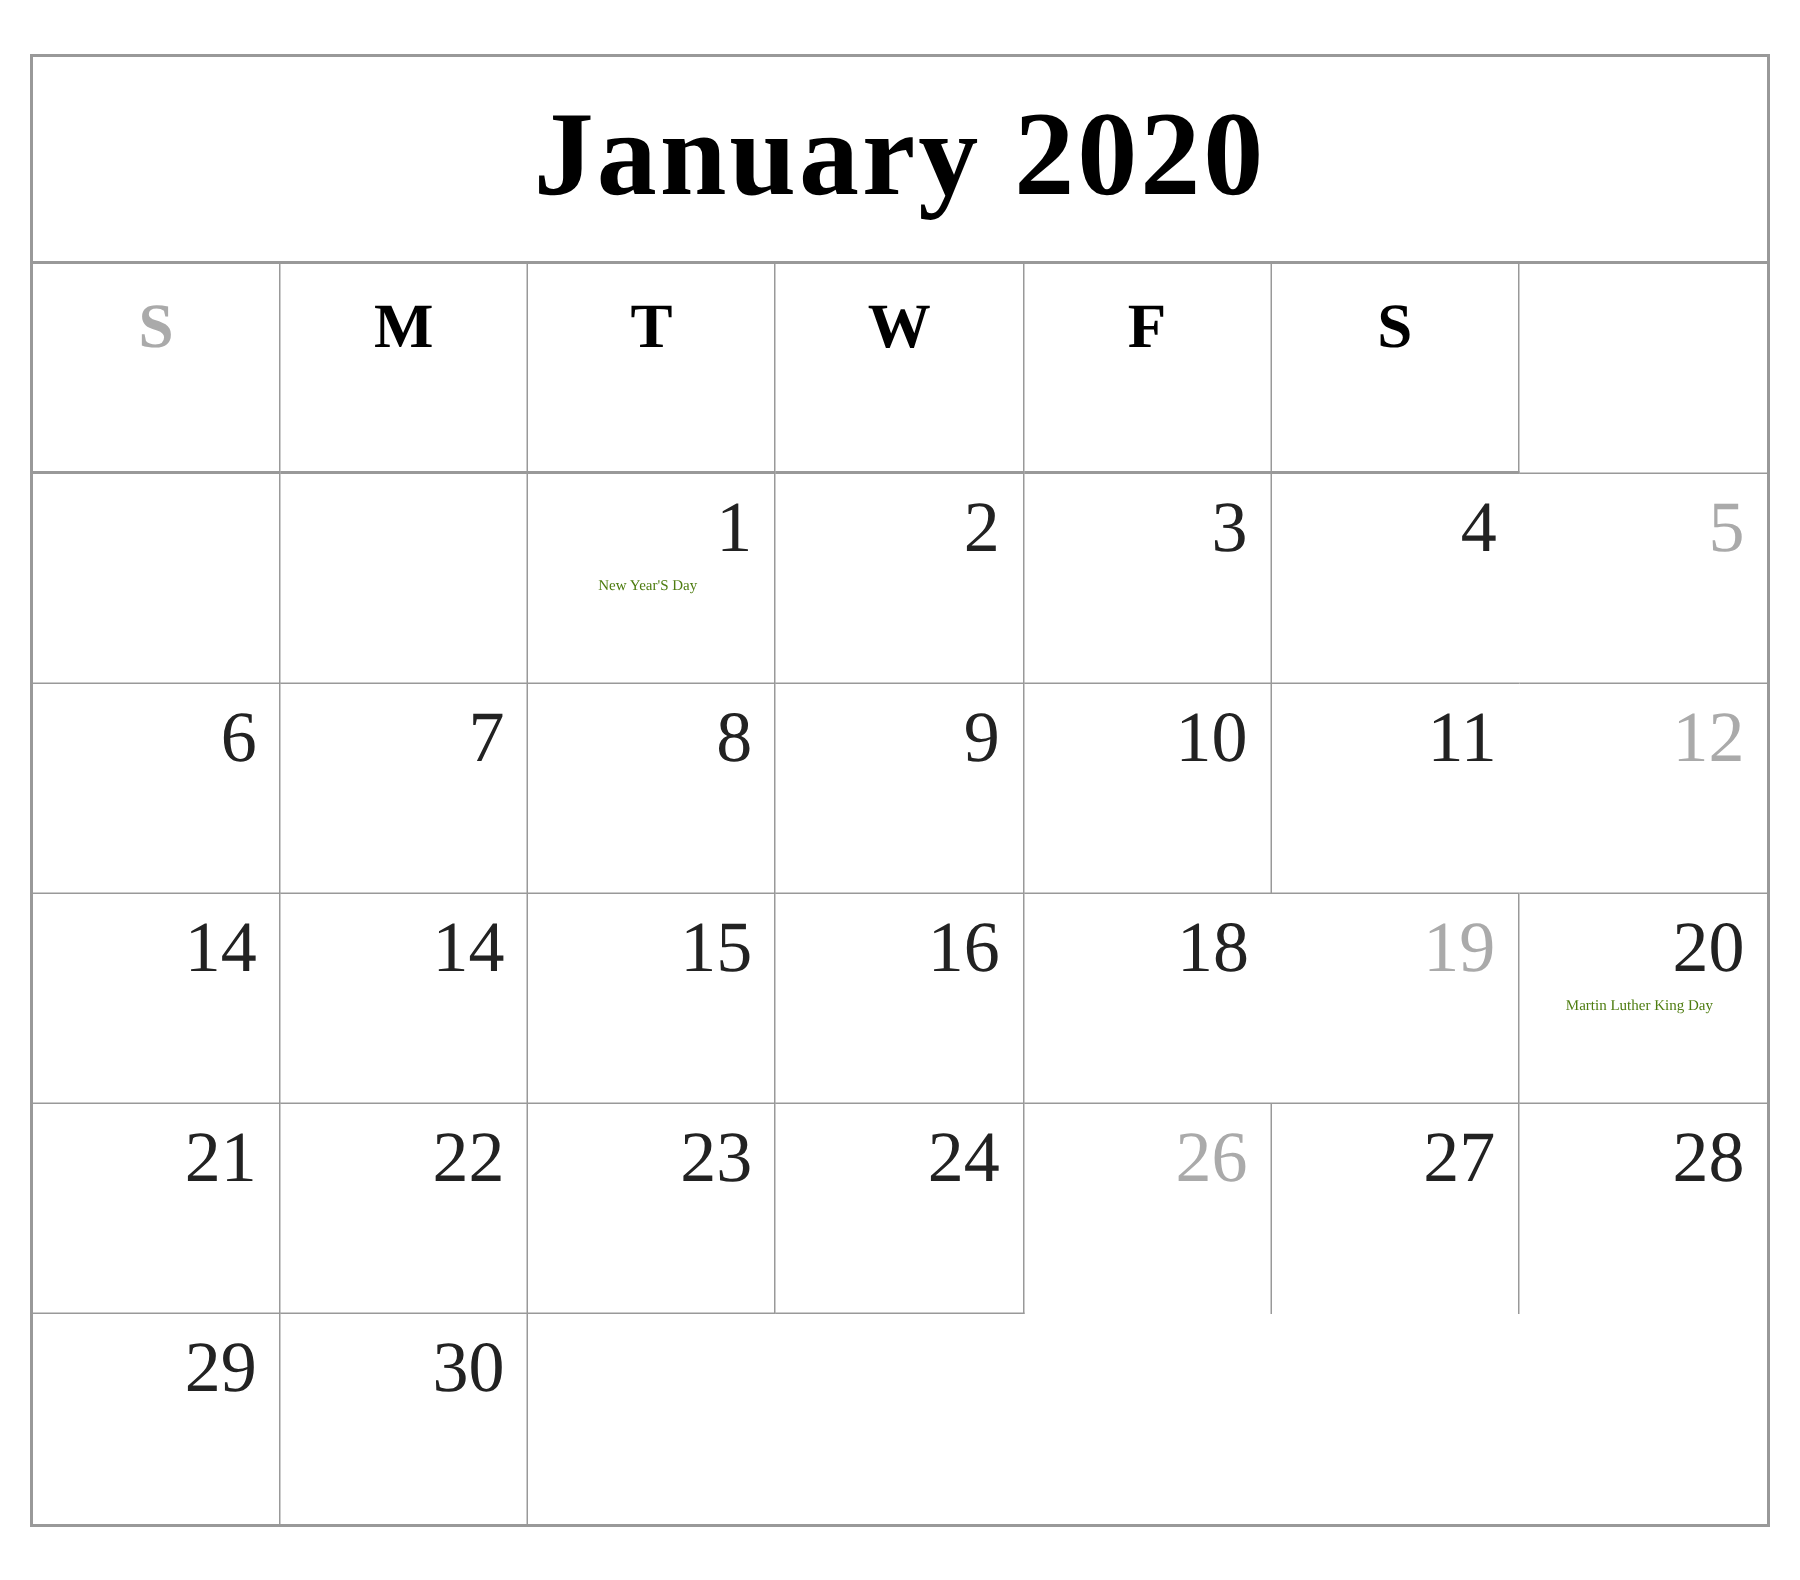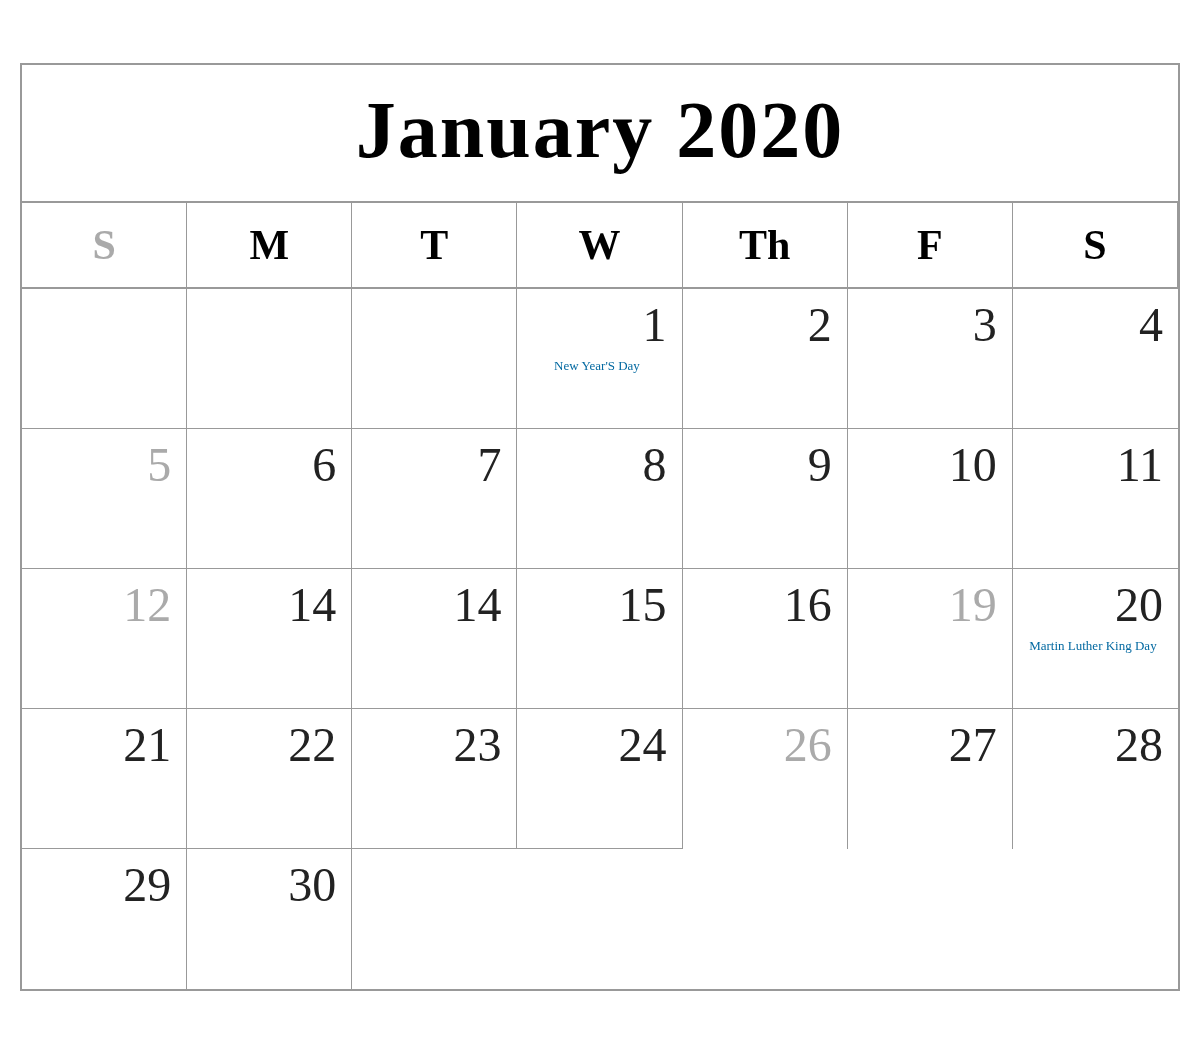--- a/index.html
+++ b/index.html
@@ -85,39 +85,38 @@
 
     .day-number.sunday-num {
       color: #aaa;
     }
 
     .day-number.regular-num {
       color: #222;
     }
 
     .holiday-label {
-      font-size: 13px;
+      font-size: 10px;
       text-align: center;
-      color: #0369a1;
+      color: #4d7c0f;
       margin-top: 6px;
       line-height: 1.4;
       font-family: Georgia, 'Times New Roman', serif;
     }
   </style>
 </head>
 <body>
 
 <div class="calendar-container">
   <div class="calendar-title">January 2020</div>
   <div class="calendar-grid" id="calendar-grid">
   <div class="day-header sunday-header">S</div>
       <div class="day-header">M</div>
       <div class="day-header">T</div>
       <div class="day-header">W</div>
-      <div class="day-header">Th</div>
       <div class="day-header">F</div>
       <div class="day-header">S</div>
       <div class="cal-cell"></div>
       <div class="cal-cell"></div>
       <div class="cal-cell"></div>
       <div class="cal-cell">
         <span class="day-number regular-num">1</span>
         <div class="holiday-label">New Year'S Day</div>
       </div>
       <div class="cal-cell">
@@ -158,20 +157,23 @@
       </div>
       <div class="cal-cell">
         <span class="day-number regular-num">14</span>
       </div>
       <div class="cal-cell">
         <span class="day-number regular-num">15</span>
       </div>
       <div class="cal-cell">
         <span class="day-number regular-num">16</span>
       </div>
+      <div class="cal-cell" style="border-right: none;">
+        <span class="day-number regular-num">18</span>
+      </div>
       <div class="cal-cell">
         <span class="day-number sunday-num">19</span>
       </div>
       <div class="cal-cell">
         <span class="day-number regular-num">20</span>
         <div class="holiday-label">Martin Luther King Day</div>
       </div>
       <div class="cal-cell">
         <span class="day-number regular-num">21</span>
       </div>

